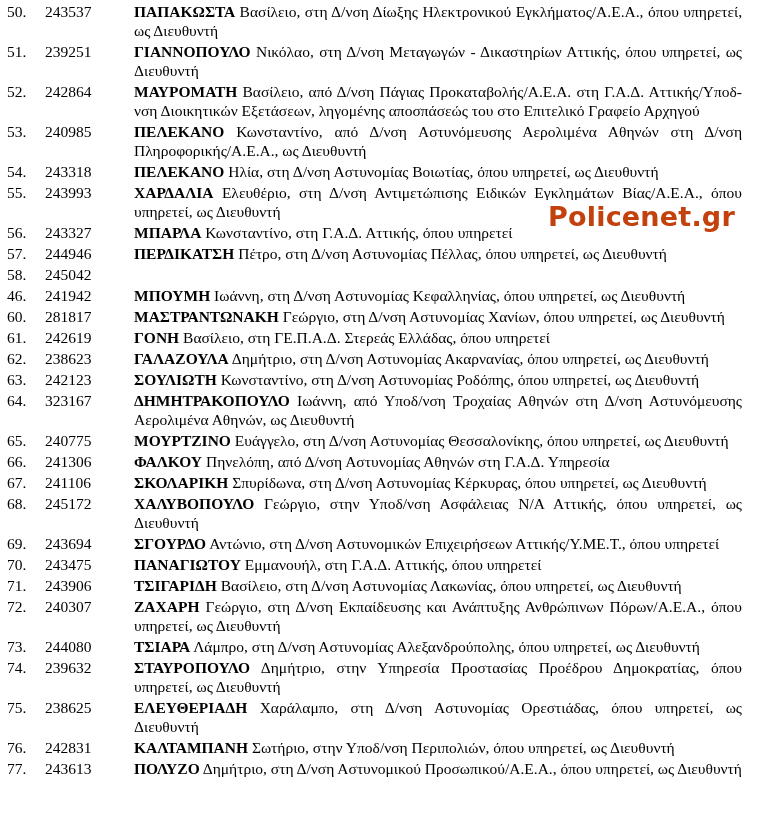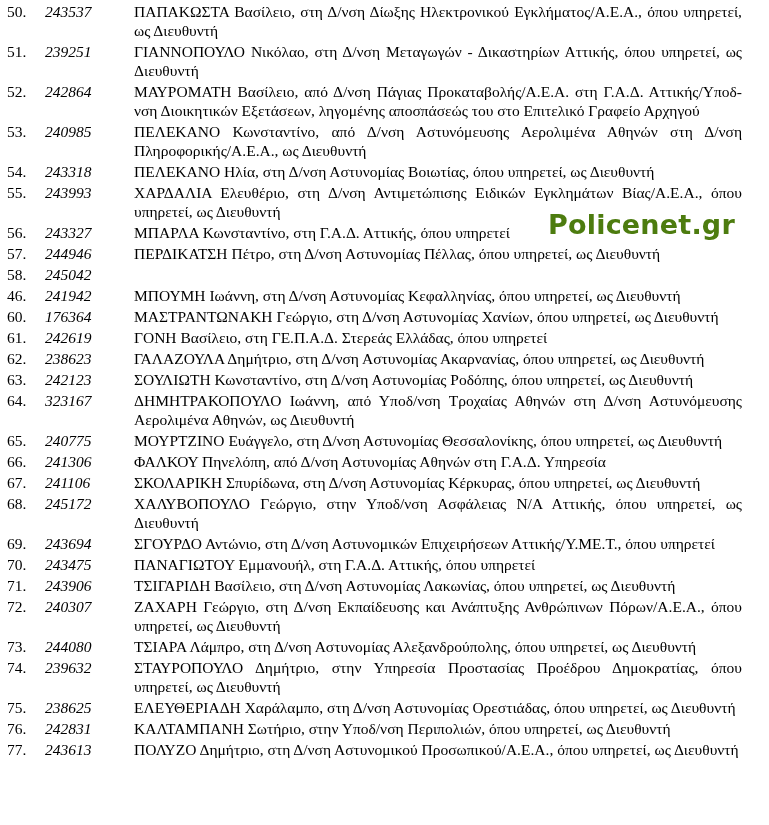--- a/index.html
+++ b/index.html
@@ -30,39 +30,38 @@
     margin-bottom: 2px;
   }
   .entry .num {
     width: 38px;
     padding-left: 7px;
     flex: 0 0 38px;
   }
   .entry .idno {
     width: 89px;
     flex: 0 0 89px;
-    font-style: italic;
   }
   .entry .text {
     width: 608px;
     flex: 0 0 608px;
     text-align: justify;
     text-align-last: left;
   }
   .entry .surname {
-    font-weight: normal;
+    font-weight: bold;
   }
   .watermark {
     position: absolute;
     left: 546px;
-    top: 208px;
+    top: 200px;
     font-family: "DejaVu Sans", "Liberation Sans", sans-serif;
     font-weight: bold;
     font-size: 27px;
-    color: #4d7c0f;
+    color: #c2410c;
     letter-spacing: 0.2px;
     background: #ffffff;
     padding: 0 2px;
     line-height: 34px;
   }
 </style>
 </head>
 <body>
 
 <div class="page">
@@ -111,21 +110,21 @@
     <span class="num">58.</span>
     <span class="idno">245042</span>
   </div>
       <div class="entry">
     <span class="num">46.</span>
     <span class="idno">241942</span>
     <span class="text"><span class="surname">ΜΠΟΥΜΗ</span> <span class="rest">Ιωάννη, στη Δ/νση Αστυνομίας Κεφαλληνίας, όπου υπηρετεί, ως Διευθυντή</span></span>
   </div>
       <div class="entry">
     <span class="num">60.</span>
-    <span class="idno">176364</span>
+    <span class="idno">281817</span>
     <span class="text"><span class="surname">ΜΑΣΤΡΑΝΤΩΝΑΚΗ</span> <span class="rest">Γεώργιο, στη Δ/νση Αστυνομίας Χανίων, όπου υπηρετεί, ως Διευθυντή</span></span>
   </div>
       <div class="entry">
     <span class="num">61.</span>
     <span class="idno">242619</span>
     <span class="text"><span class="surname">ΓΟΝΗ</span> <span class="rest">Βασίλειο, στη ΓΕ.Π.Α.Δ. Στερεάς Ελλάδας, όπου υπηρετεί</span></span>
   </div>
       <div class="entry">
     <span class="num">62.</span>
     <span class="idno">238623</span>

